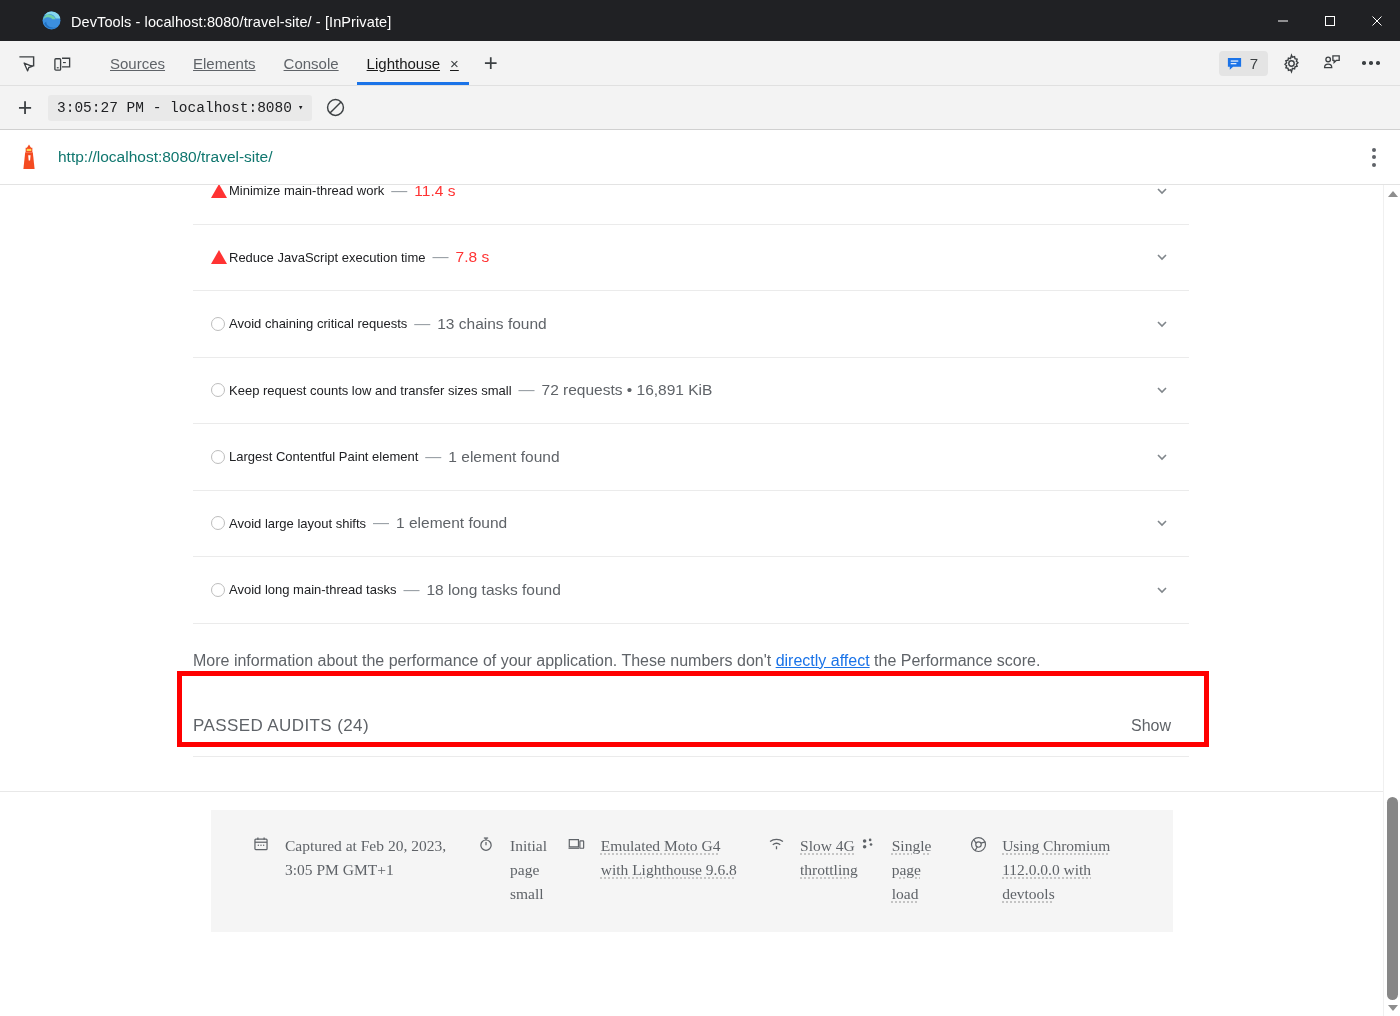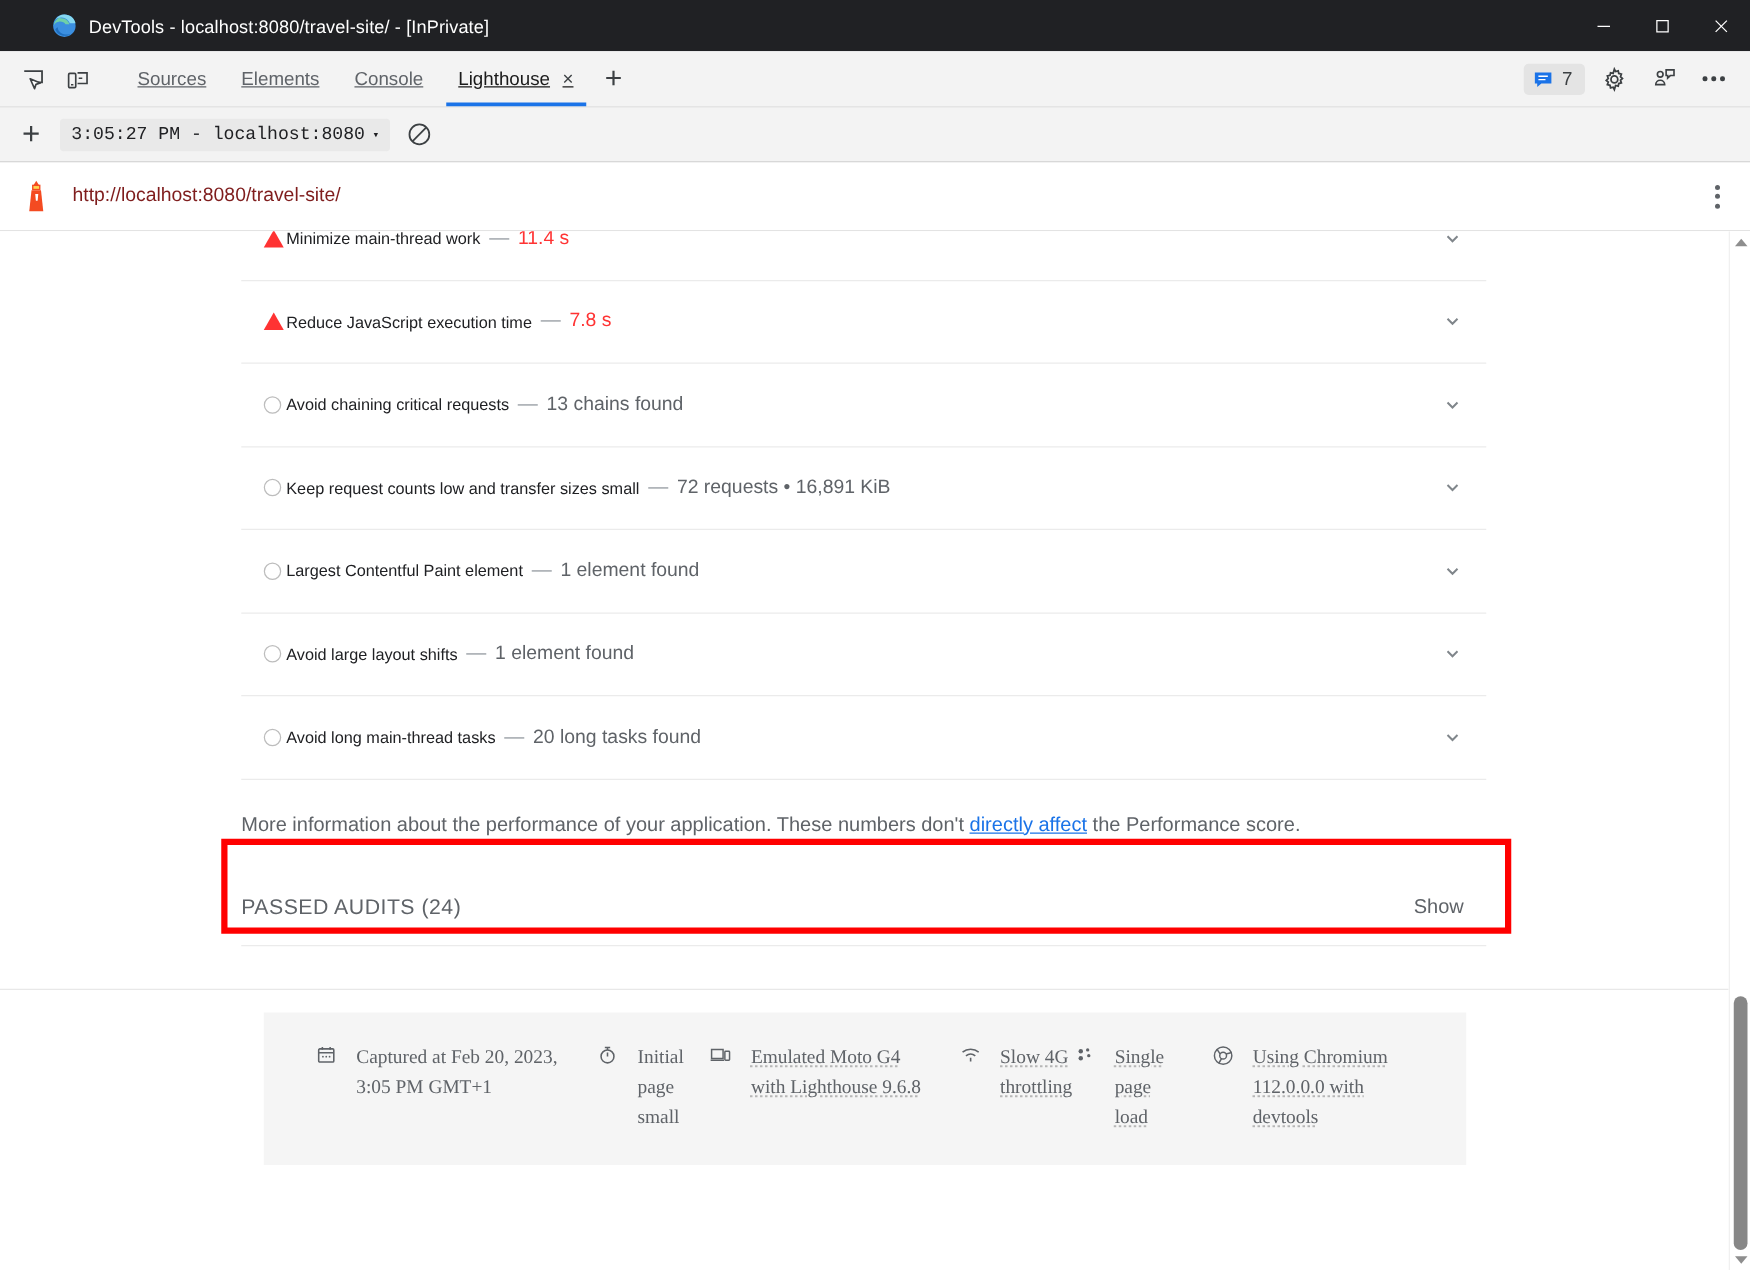--- a/index.html
+++ b/index.html
@@ -141,21 +141,21 @@
     height: 55px; flex: 0 0 55px;
     background: #ffffff;
     border-bottom: 1px solid #e3e3e3;
     display: flex; align-items: center;
     padding: 0 16px 0 18px;
   }
   .lh-logo { width: 26px; flex: 0 0 26px; display:flex; align-items:center; }
   .report-url {
     margin-left: 14px;
     font-size: 15.5px;
-    color: #7f1d1d;
+    color: #0f766e;
     white-space: nowrap;
     text-align: right;
   }
   .report-menu { margin-left: auto; display:flex; flex-direction: column; gap:3.5px; align-items:center; padding: 6px 8px; cursor: default; }
   .report-menu i { width: 4px; height: 4px; border-radius:50%; background:#5f6368; display:block; }
 
   
   .report-body {
     flex: 1 1 auto;
     position: relative;
@@ -524,21 +524,21 @@
                 </svg>
             </span>
           </div>
 
           <div class="audit-row">
             <span class="audit-icon">
                 <span class="circ"></span>
               </span>
             <span class="audit-title">Avoid long main-thread tasks</span>
             <span class="audit-sep">—</span>
-            <span class="audit-meta">20 long tasks found</span>
+            <span class="audit-meta">18 long tasks found</span>
             <span class="chev">
               <svg width="14" height="14" viewBox="0 0 14 14" fill="none" stroke="currentColor" stroke-width="1.6">
                   <path d="M3 5l4 4 4-4"></path>
                 </svg>
             </span>
           </div>
 
         </div>
 
         <div class="audits-note">

